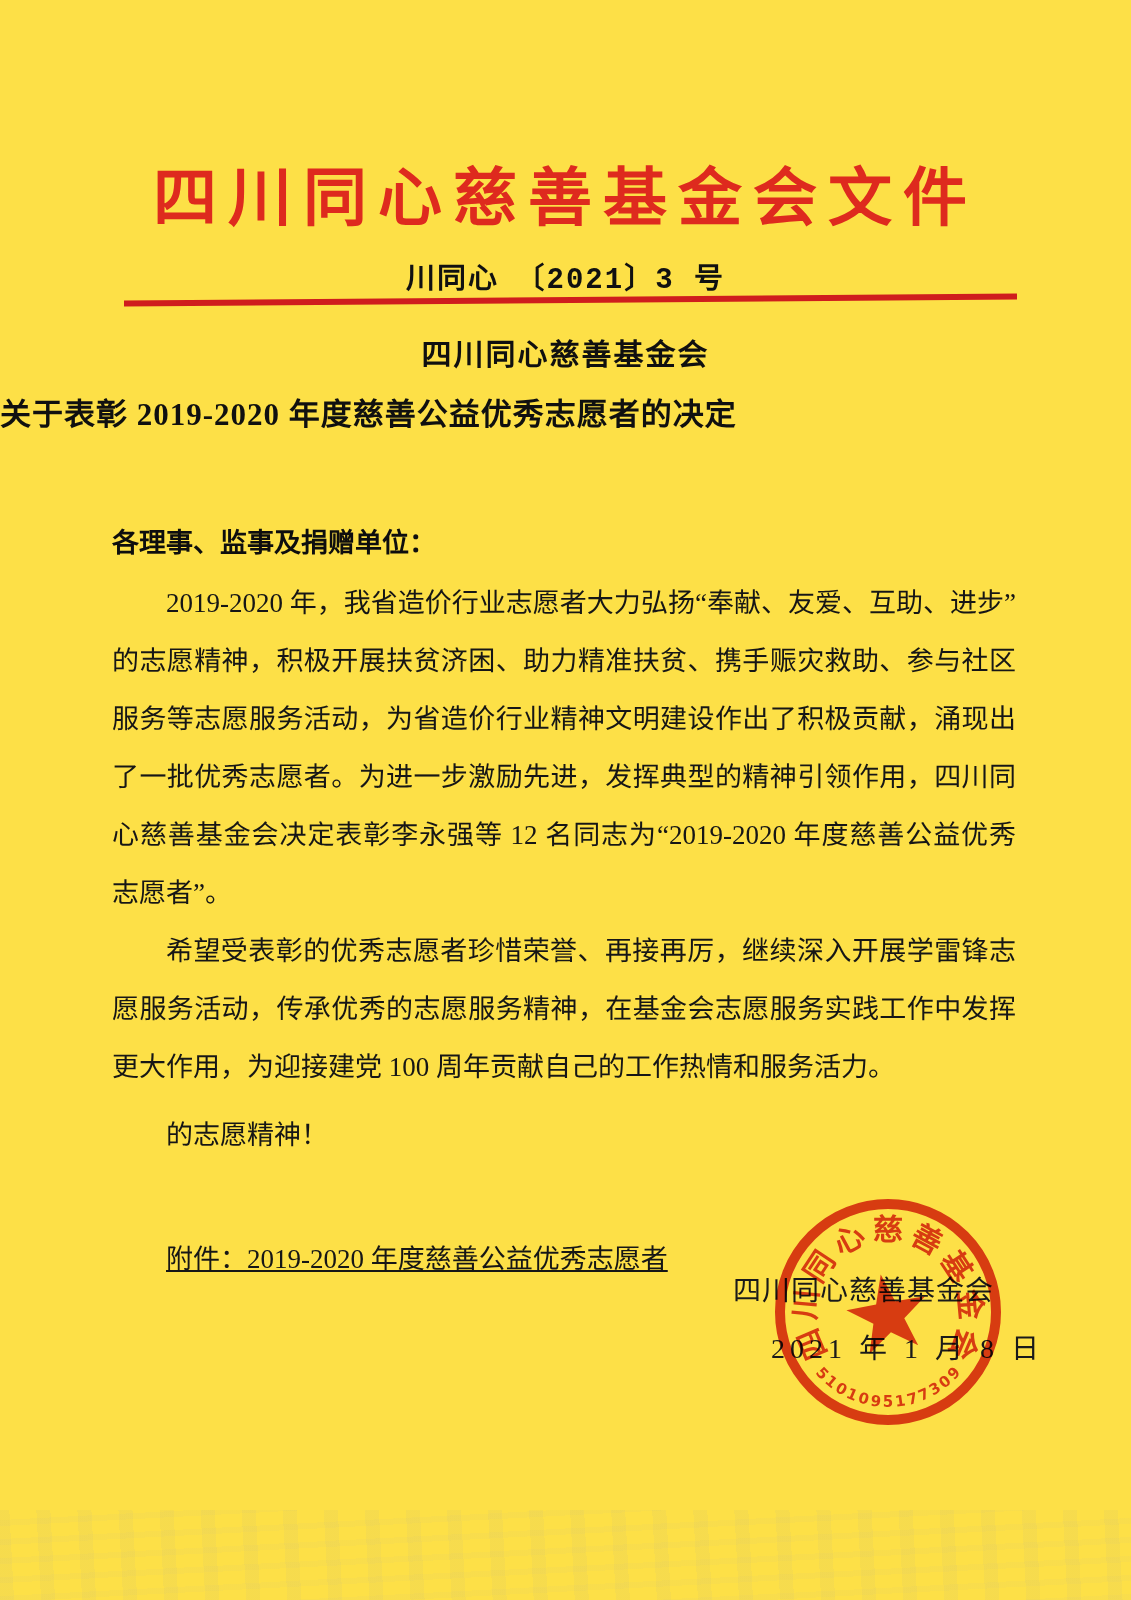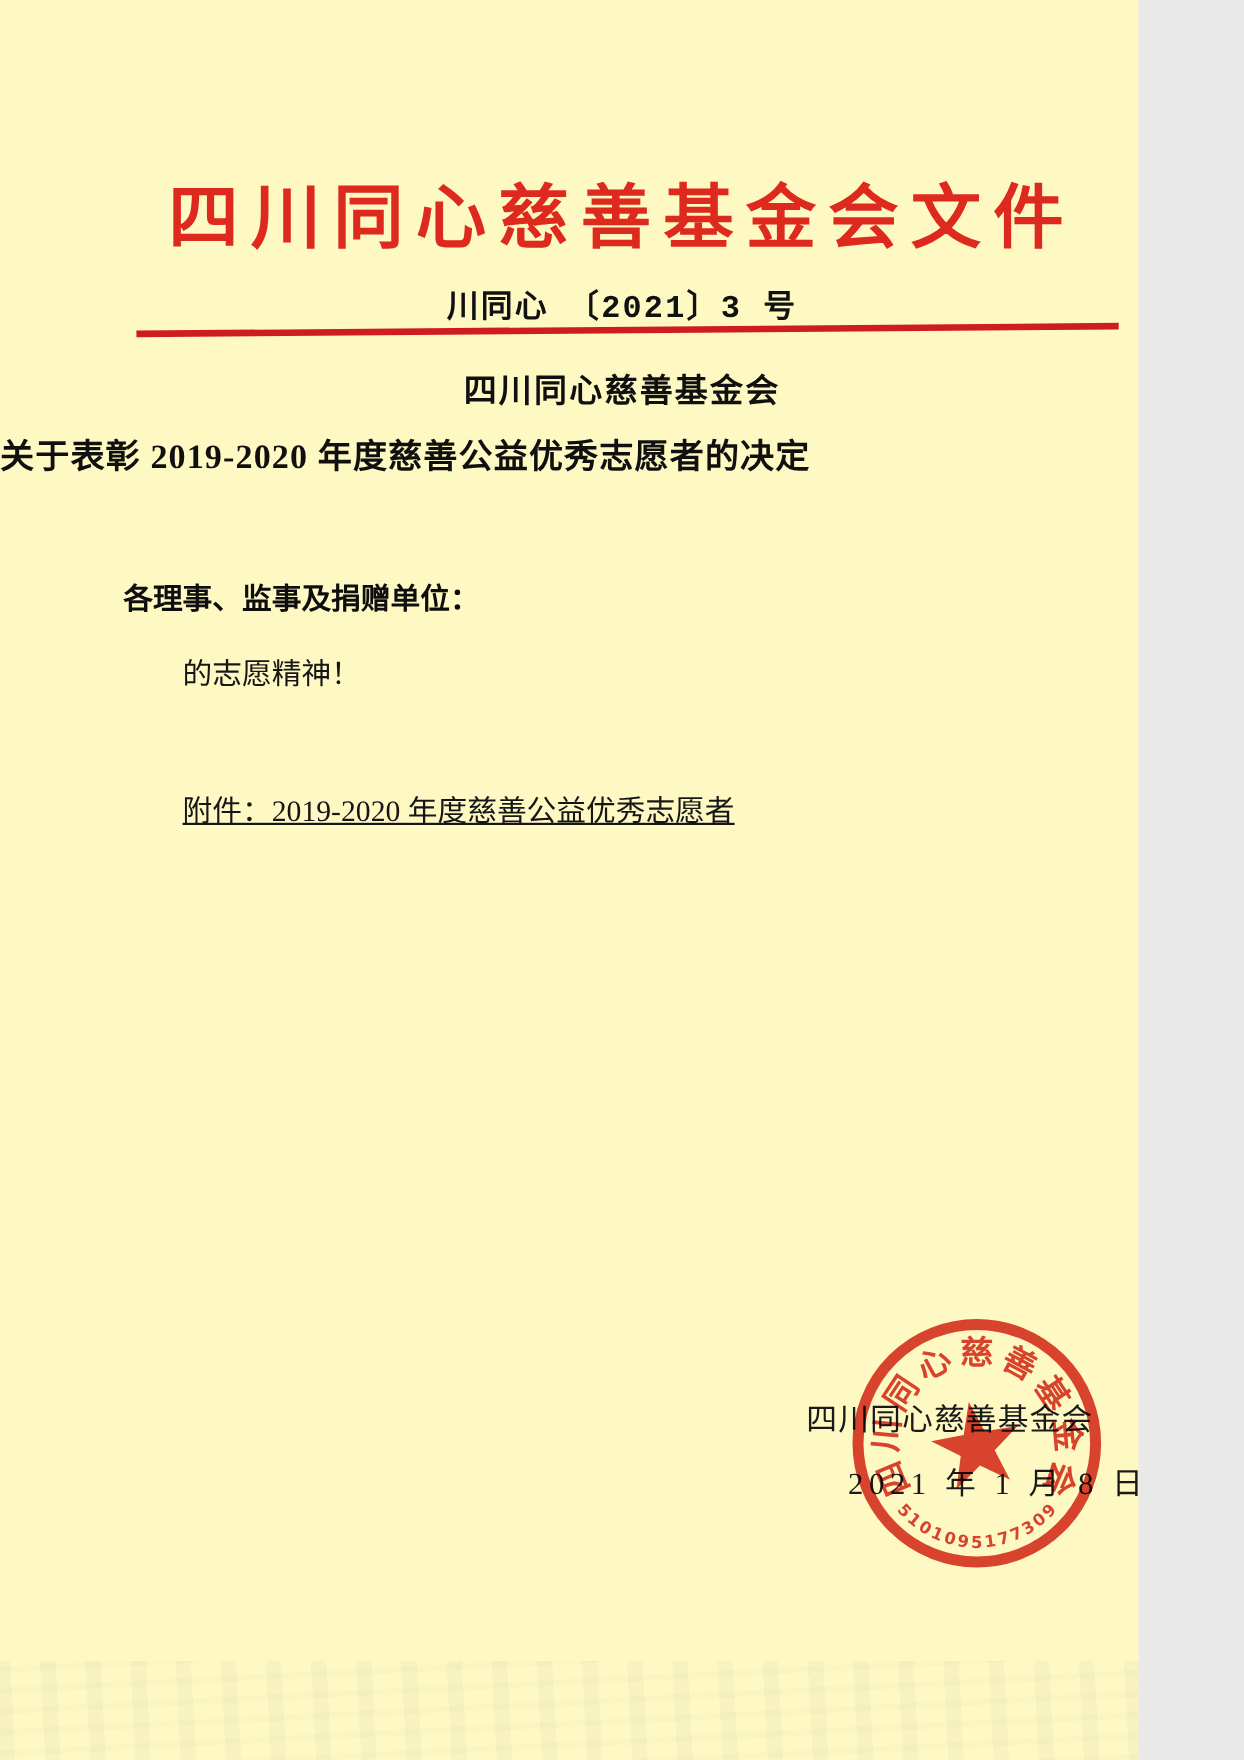--- a/index.html
+++ b/index.html
@@ -10,22 +10,22 @@
   }
   html,body{margin:0;padding:0;}
   body{
     width:1131px;height:1600px;
     background:#e9e9e9;
     font-family:"Liberation Serif","DejaVu Serif",serif;
     overflow:hidden;
   }
   .page{
     position:relative;
-    width:1035px;height:1600px;
-    background:#fef9c3;
+    width:1131px;height:1600px;
+    background:#fde047;
     color:var(--text-black);
     overflow:hidden;
   }
   
   .scan-noise{
     position:absolute;left:0;right:0;bottom:0;height:90px;
     background:
       repeating-linear-gradient(87deg, rgba(160,160,158,.07) 0 14px, rgba(255,255,255,0) 14px 41px),
       repeating-linear-gradient(-3deg, rgba(170,170,168,.05) 0 6px, rgba(255,255,255,0) 6px 19px);
     pointer-events:none;
@@ -64,21 +64,21 @@
     color:#101010;white-space:nowrap;
   }
   .body-block{
     position:absolute;top:516px;left:112px;width:904px;
     font-size:27px;line-height:58px;
     color:#161616;
     text-align:justify;
   }
   .salutation{
     margin:0;
-    font-family:Liberation Serif, serif;
+    font-family:Liberation Mono, monospace;
     font-weight:bold;font-size:27px;color:#0e0e0e;
   }
   .para{margin:0;text-indent:2em;text-align:justify;text-align-last:left;}
   .para.closing{margin-top:10px;}
   .attachment{margin:66px 0 0 0;text-indent:2em;text-decoration:underline;}
   .signature{
     position:absolute;top:1268px;left:733px;
     font-size:28px;letter-spacing:1px;color:#1a1a1a;
     white-space:nowrap;
   }
@@ -110,20 +110,22 @@
   <div class="doc-number">川同心　〔2021〕3 号</div>
 
   <div class="red-rule"></div>
 
   <h1 class="title1">四川同心慈善基金会</h1>
 
   <h2 class="title2">关于表彰 2019-2020 年度慈善公益优秀志愿者的决定</h2>
 
   <div class="body-block">
     <p class="salutation">各理事、监事及捐赠单位：</p>
+    <p class="para">2019-2020 年，我省造价行业志愿者大力弘扬“奉献、友爱、互助、进步”的志愿精神，积极开展扶贫济困、助力精准扶贫、携手赈灾救助、参与社区服务等志愿服务活动，为省造价行业精神文明建设作出了积极贡献，涌现出了一批优秀志愿者。为进一步激励先进，发挥典型的精神引领作用，四川同心慈善基金会决定表彰李永强等 12 名同志为“2019-2020 年度慈善公益优秀志愿者”。</p>
+    <p class="para">希望受表彰的优秀志愿者珍惜荣誉、再接再厉，继续深入开展学雷锋志愿服务活动，传承优秀的志愿服务精神，在基金会志愿服务实践工作中发挥更大作用，为迎接建党 100 周年贡献自己的工作热情和服务活力。</p>
     <p class="para closing">的志愿精神！</p>
     <p class="attachment">附件：2019-2020 年度慈善公益优秀志愿者</p>
   </div>
 
   <div class="signature">四川同心慈善基金会</div>
 
   <div class="date">2021 年 1 月 8 日</div>
 
   <svg class="seal" viewBox="-120 -120 240 240" xmlns="http://www.w3.org/2000/svg">
     <circle id="seal-ring" r="108" fill="none" stroke-width="10" stroke="#d6362b"></circle>

